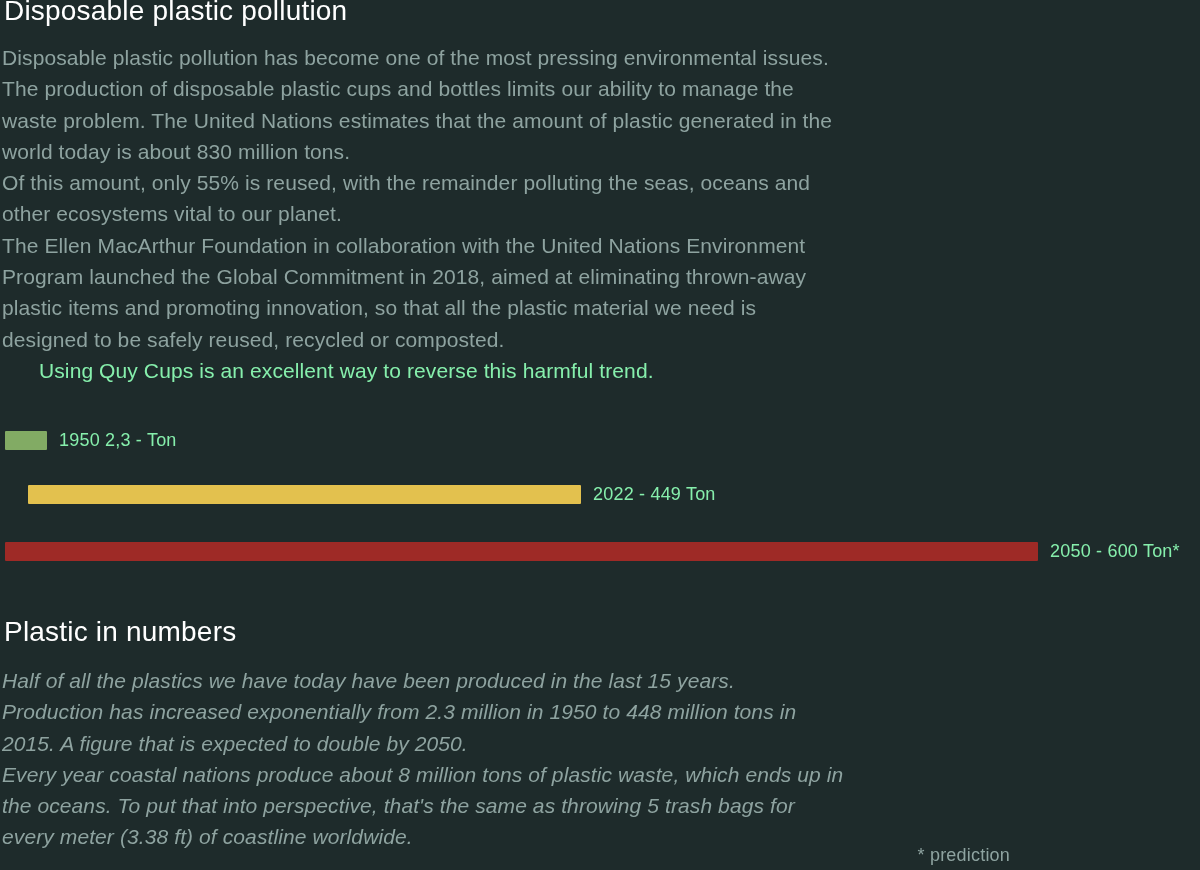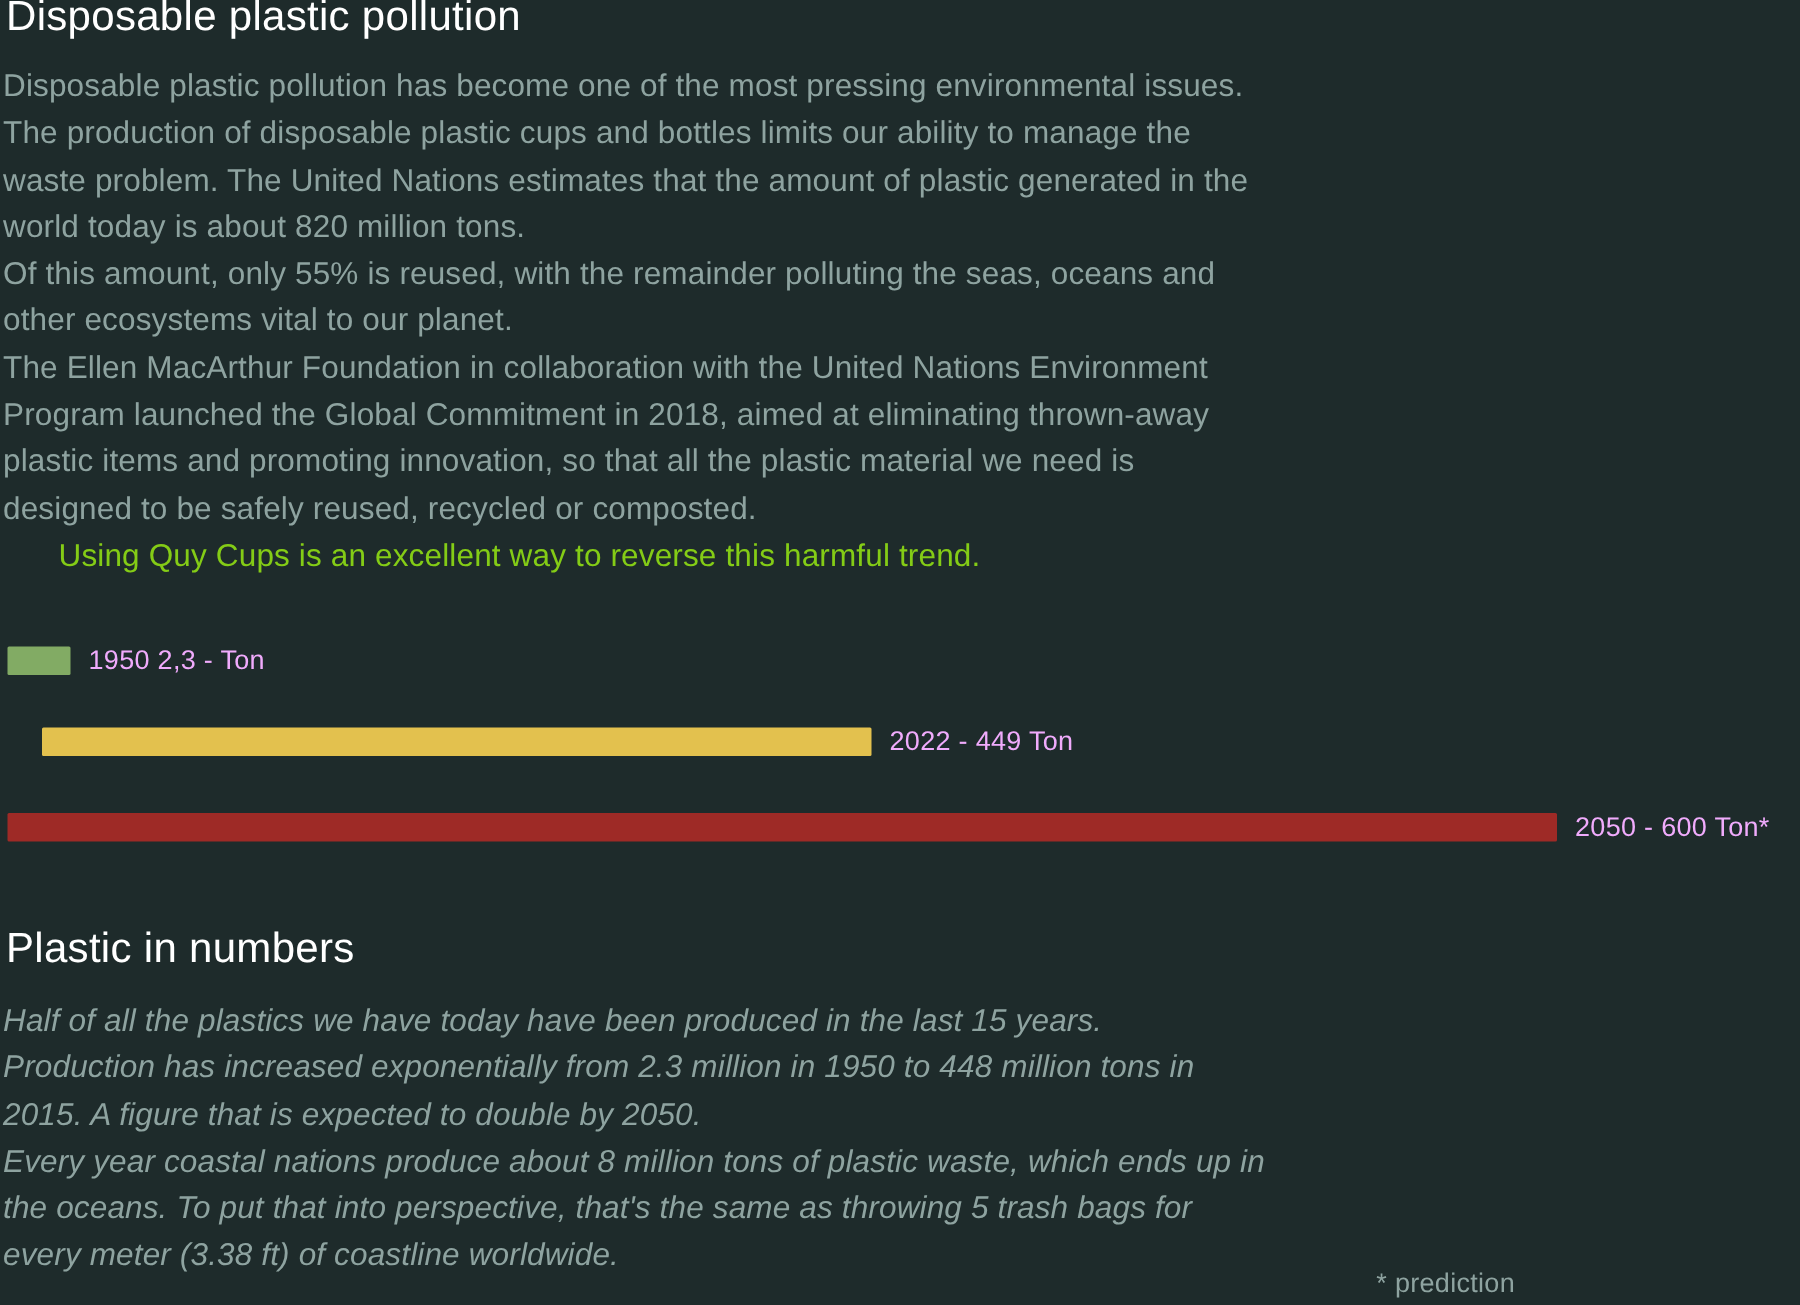--- a/index.html
+++ b/index.html
@@ -45,21 +45,21 @@
     color: #8ea3a0;
     font-size: 21px;
     font-weight: 400;
     line-height: 31.3px;
     letter-spacing: 0.1px;
     margin: 0;
     padding: 0 0 0 2px;
     white-space: pre-line;
   }
   .para.bright {
-    color: #84cc16;
+    color: #86efac;
     padding-left: 39px;
   }
 
   #intro-block {
     position: absolute;
     left: 0;
     top: 42px;
     width: 1160px;
   }
 
@@ -77,21 +77,21 @@
     width: 1200px;
     display: flex;
     align-items: center;
   }
   .bar {
     height: 19px;
     flex: none;
     border-radius: 1px;
   }
   .bar-label {
-    color: #f0abfc;
+    color: #86efac;
     font-size: 18px;
     line-height: 19px;
     letter-spacing: 0.2px;
     white-space: nowrap;
     margin-left: 12px;
   }
 
   #bar-row-1950 { top: 11px; }
   #bar-row-2022 { top: 65px; padding-left: 23px; }
   #bar-row-2050 { top: 122px; }
@@ -130,21 +130,21 @@
 <body style="background: rgb(30, 43, 43);">
 
 <div class="page">
 
   <h1 class="h1" id="title-primary">Disposable plastic pollution</h1>
 
   <div id="intro-block">
     <p class="para">Disposable plastic pollution has become one of the most pressing environmental issues.
 The production of disposable plastic cups and bottles limits our ability to manage the
 waste problem. The United Nations estimates that the amount of plastic generated in the
-world today is about 820 million tons.</p>
+world today is about 830 million tons.</p>
     <p class="para">Of this amount, only 55% is reused, with the remainder polluting the seas, oceans and
 other ecosystems vital to our planet.</p>
     <p class="para">The Ellen MacArthur Foundation in collaboration with the United Nations Environment
 Program launched the Global Commitment in 2018, aimed at eliminating thrown-away
 plastic items and promoting innovation, so that all the plastic material we need is
 designed to be safely reused, recycled or composted.</p>
     <p class="para bright">Using Quy Cups is an excellent way to reverse this harmful trend.</p>
   </div>
 
   <div id="chart">

